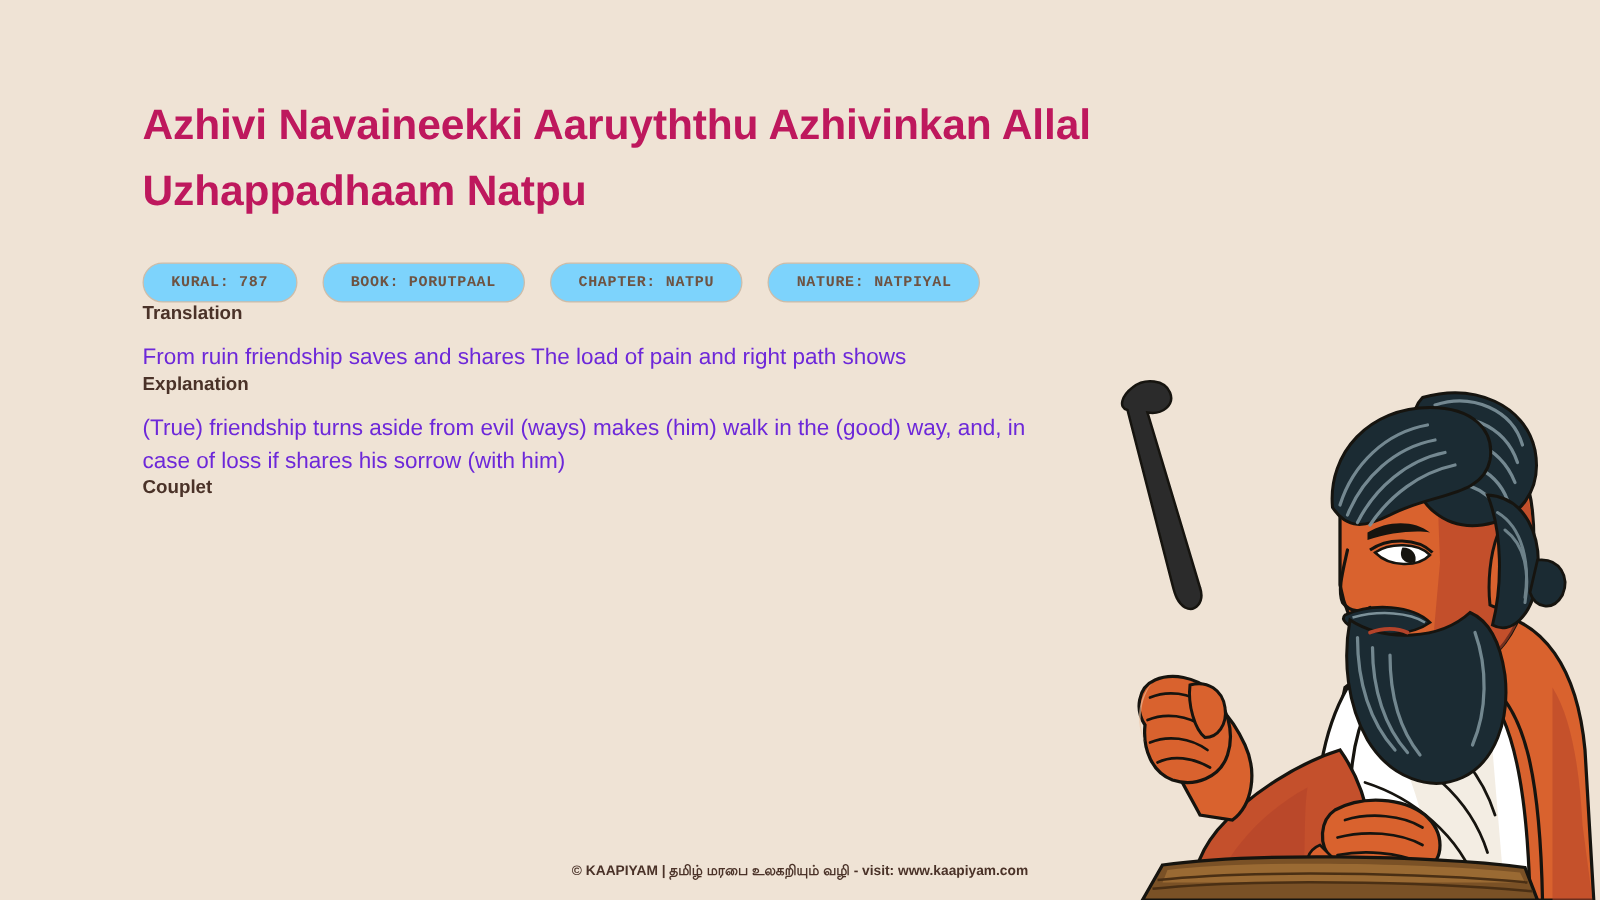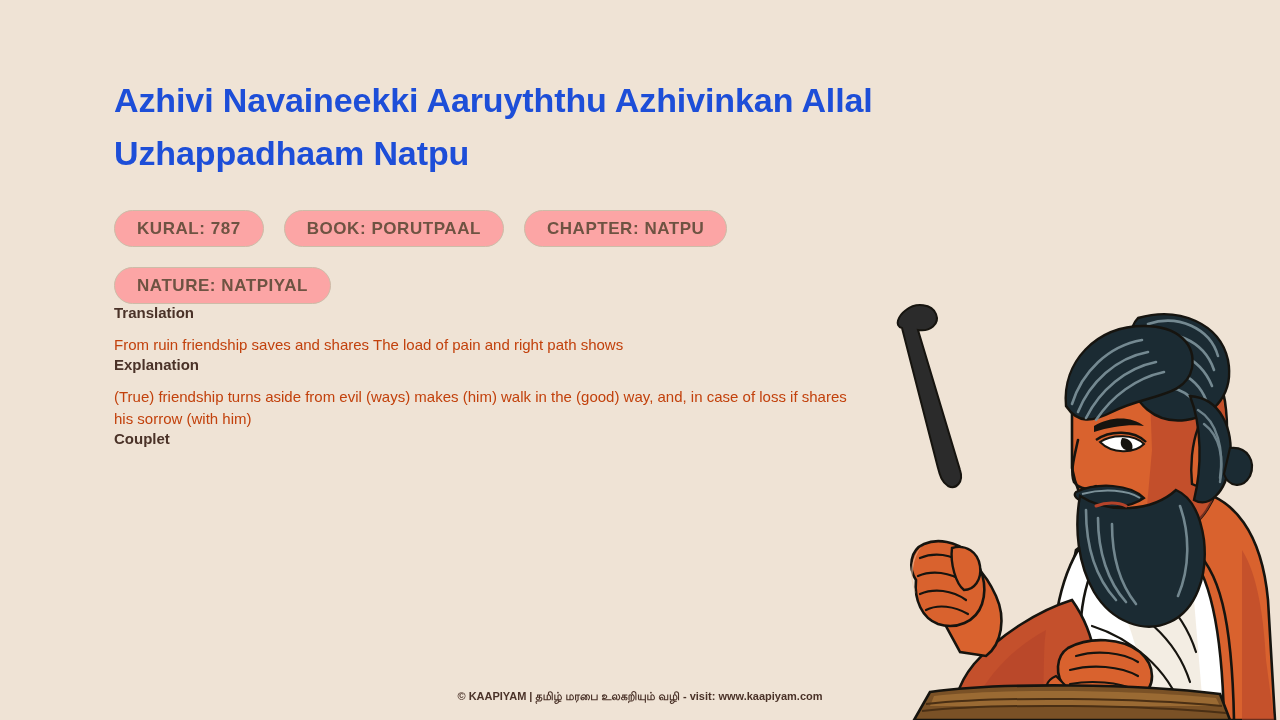--- a/index.html
+++ b/index.html
@@ -21,59 +21,60 @@
     position:absolute;
     left:114px; top:74px;
     width:790px;
     z-index:5;
   }
 
   .kural-title {
     font-size:34px;
     font-weight:700;
     line-height:1.56;
-    color:#1d4ed8;
+    color:#be185d;
     letter-spacing:-0.1px;
     max-width:760px;
   }
 
   
   .badge-row {
     display:flex;
     gap:20px;
     margin-top:30px;
     flex-wrap:wrap;
   }
   .badge {
     border:1px solid #CDBCA8;
-    background:#fca5a5;
+    background:#7dd3fc;
     border-radius:999px;
     padding:9px 22px;
-    font-size:17px;
+    font-size:12px;
     font-weight:700;
     letter-spacing:0.55px;
     color:#6E5342;
     white-space:nowrap;
     line-height:1;
+    font-family:Liberation Mono, monospace;
   }
 
   
   .section { }
   .section.first { }
   .section-heading {
     font-size:15px;
     font-weight:700;
     color:#4A3228;
     margin-bottom:12px;
     line-height:1.2;
   }
   .section-body {
-    font-size:15px;
+    font-size:18px;
     font-weight:400;
-    color:#c2410c;
+    color:#6d28d9;
     line-height:1.47;
     max-width:745px;
   }
 
   
   .footer {
     position:absolute;
     left:0; right:0;
     bottom:16px;
     text-align:center;

